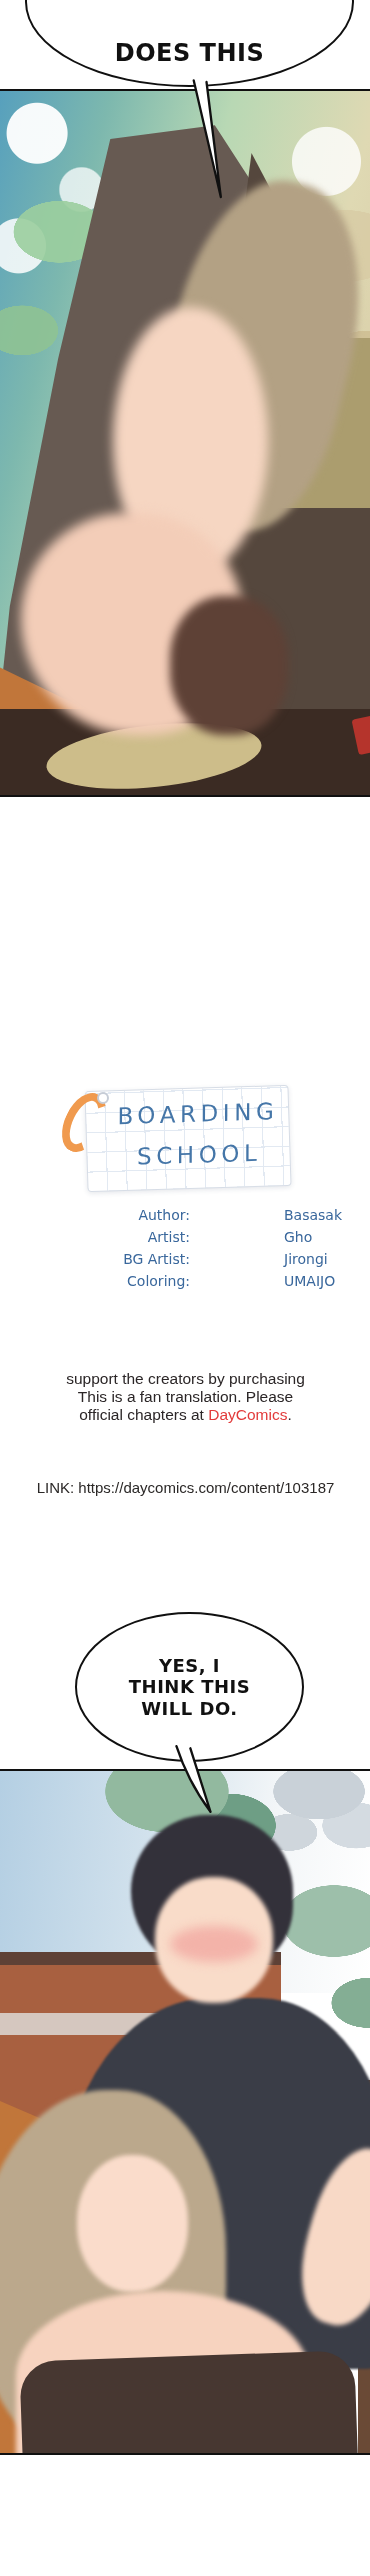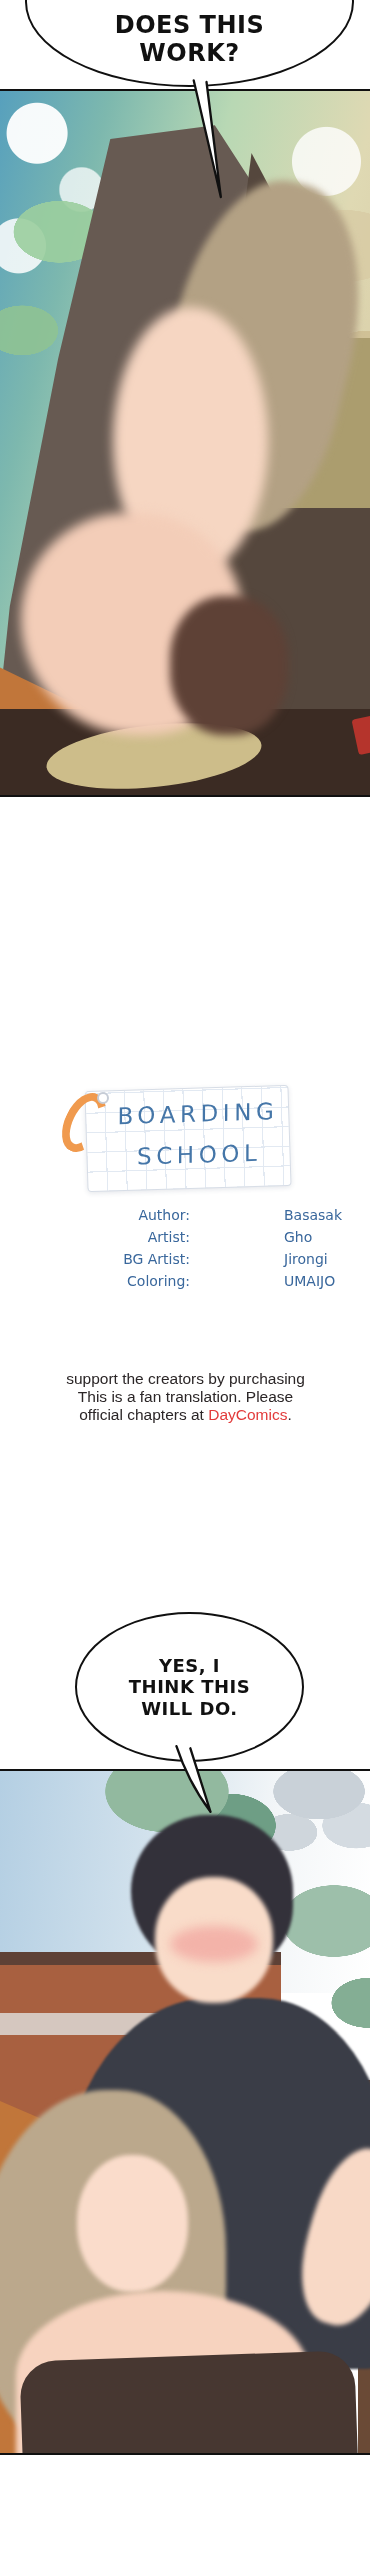--- a/index.html
+++ b/index.html
@@ -127,21 +127,20 @@
       font-size:15px;color:#2b2827;z-index:2;}
 </style>
 </head>
 <body>
 
 <div class="page">
 
   <div class="bubble bubble-1">
     <div class="bubble-text">
       <span>DOES THIS</span>
-      <span>WORK?</span>
     </div>
   </div>
   <svg class="tail tail-1" width="46" height="126" viewBox="0 0 90 245">
     <path d="M21,6 L74,234 L46,9 Z" fill="#ffffff"></path>
     <path d="M21,6 L74,234 M46,9 L74,234" fill="none" stroke="#101010" stroke-width="4.5" stroke-linecap="round"></path>
   </svg>
 
   <div class="panel panel-1">
     <div class="shape p1-sky"></div>
     <div class="shape p1-glow"></div>
@@ -186,20 +185,21 @@
       <span class="credit-value">UMAIJO</span>
     </div>
   </div>
 
   <div class="note-body">
     <span>support the creators by purchasing</span>
     <span>This is a fan translation. Please</span>
     <span><span class="inline">official chapters at </span><span class="inline brand">DayComics</span><span class="inline">.</span></span>
   </div>
 
+  <div class="link-line">LINK: https://daycomics.com/content/103187</div>
 
   <div class="bubble bubble-2">
     <div class="bubble-text">
       <span>YES, I</span>
       <span>THINK THIS</span>
       <span>WILL DO.</span>
     </div>
   </div>
   <svg class="tail tail-2" width="57" height="80" viewBox="0 0 110 155">
     <path d="M20,14 Q42,82 86,141 L47,18 Z" fill="#ffffff"></path>

